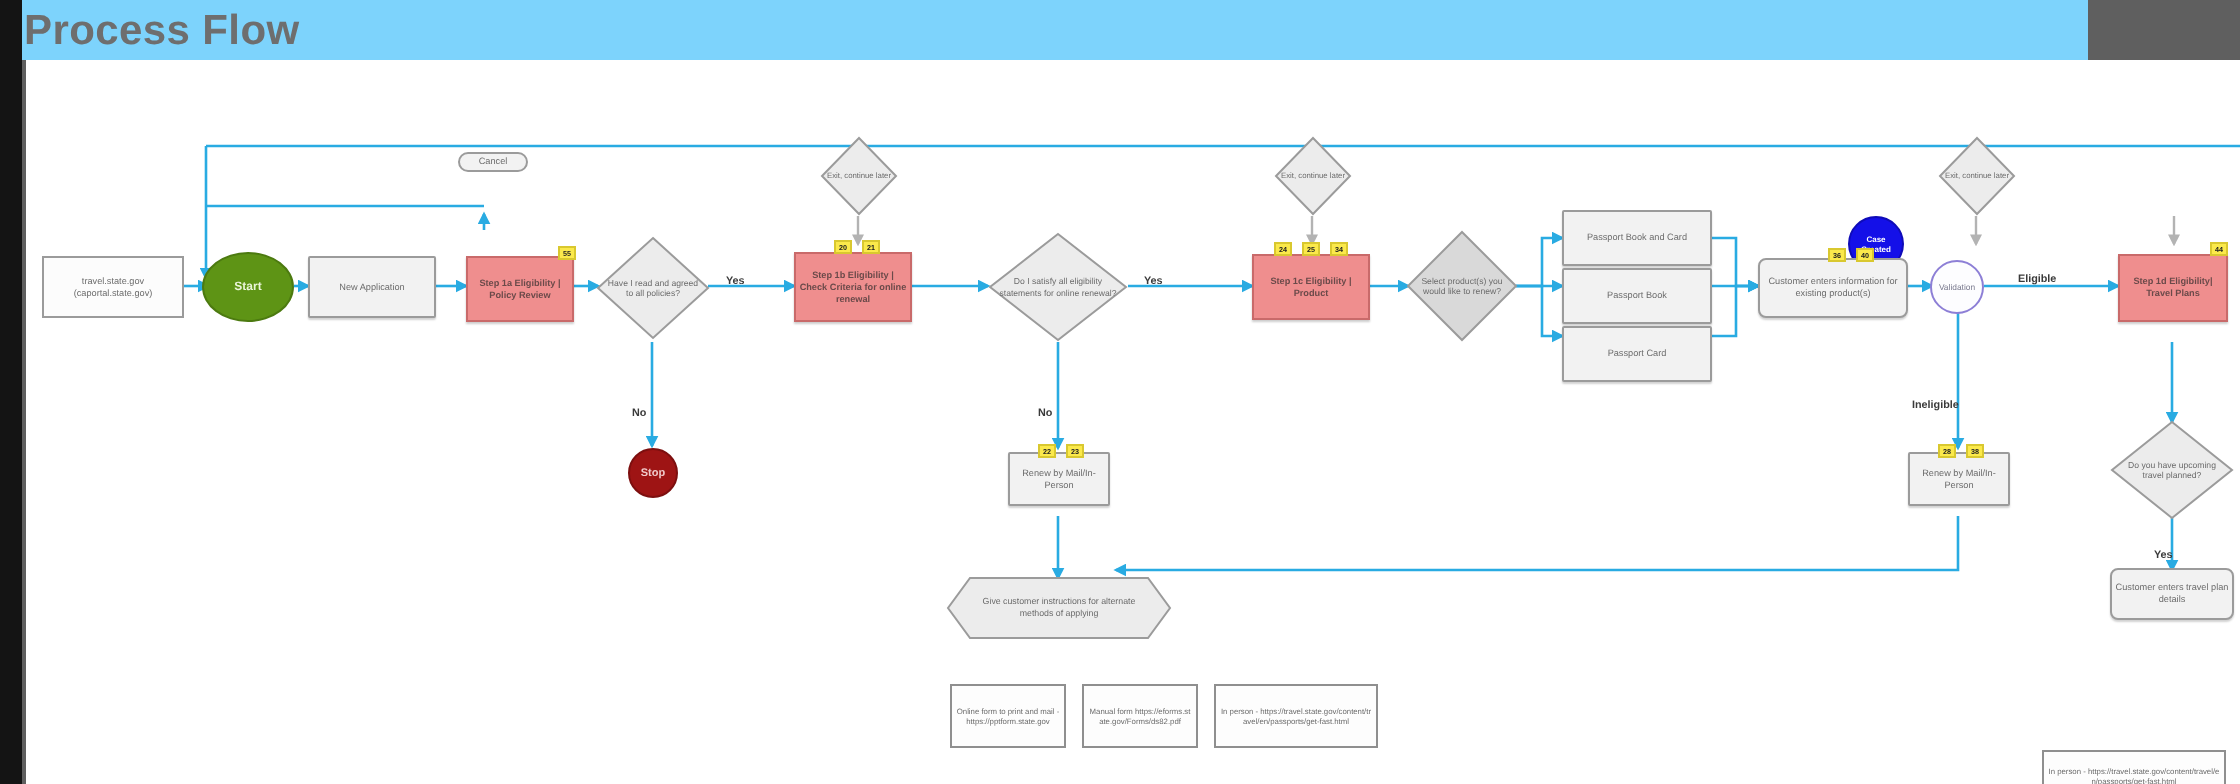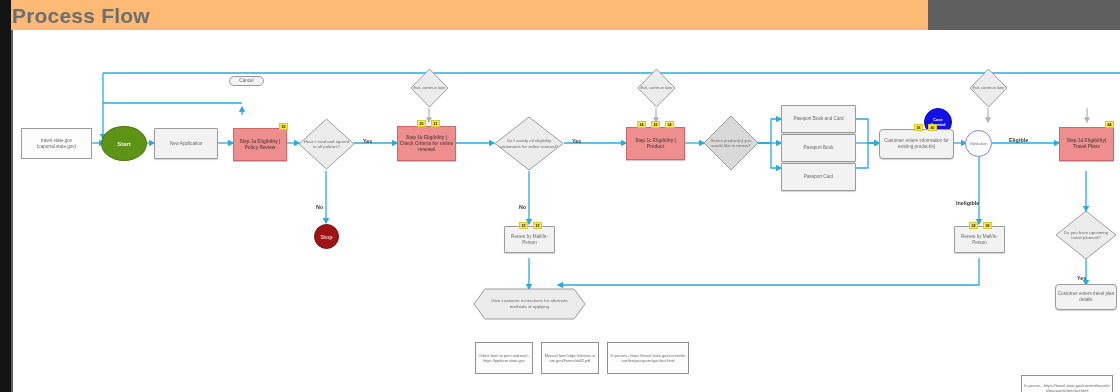--- a/index.html
+++ b/index.html
@@ -5,21 +5,21 @@
   * { box-sizing: border-box; }
   html, body { margin:0; padding:0; }
   body {
     width:1120px; height:392px; overflow:hidden;
     background:#1c1c1c;
     font-family:"Liberation Sans", sans-serif;
   }
   #app { position:relative; width:1120px; height:392px; background:#5f5f5f; }
 
   
-  #header { position:absolute; left:0; top:0; width:928px; height:30px; background:#fdba74; }
+  #header { position:absolute; left:0; top:0; width:1044px; height:30px; background:#7dd3fc; }
   #title { position:absolute; left:12px; top:5px; font-size:21px; font-weight:bold;
            color:#6e6e6e; letter-spacing:.2px; line-height:22px; }
 
   
   #rail { position:absolute; left:0; top:0; width:11px; height:392px; background:#141414; }
 
   
   #canvas { position:absolute; left:13px; top:30px; width:1107px; height:362px;
             background:#ffffff; overflow:hidden; }
 

